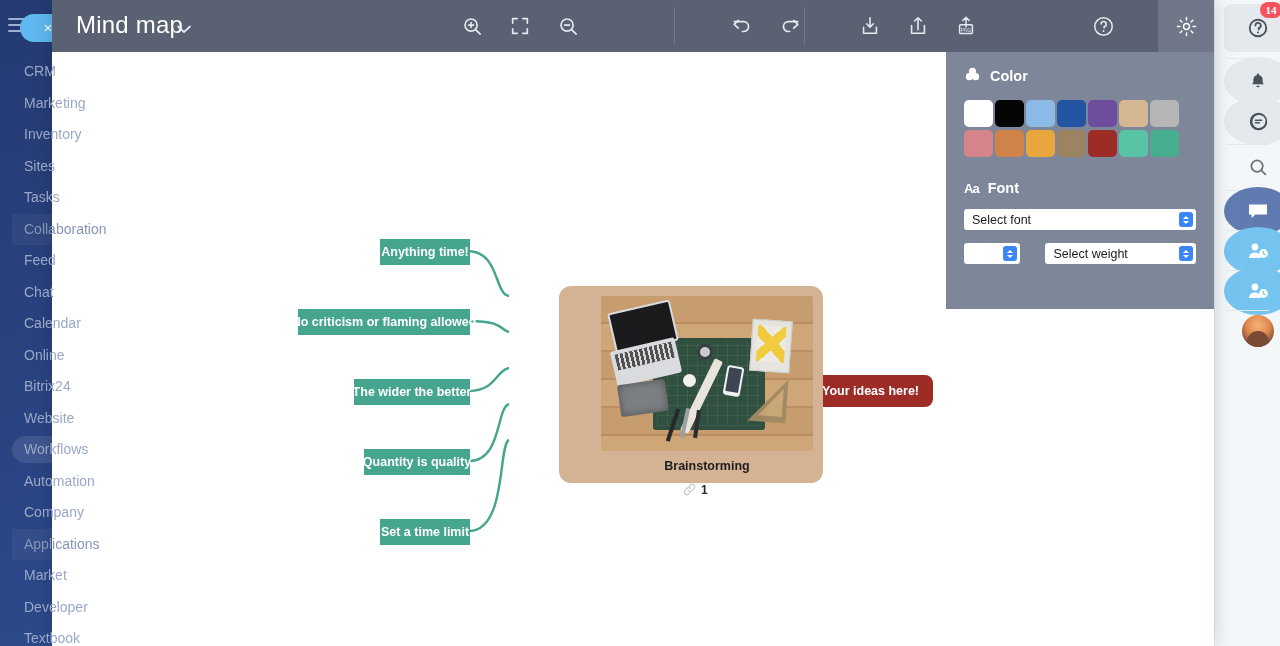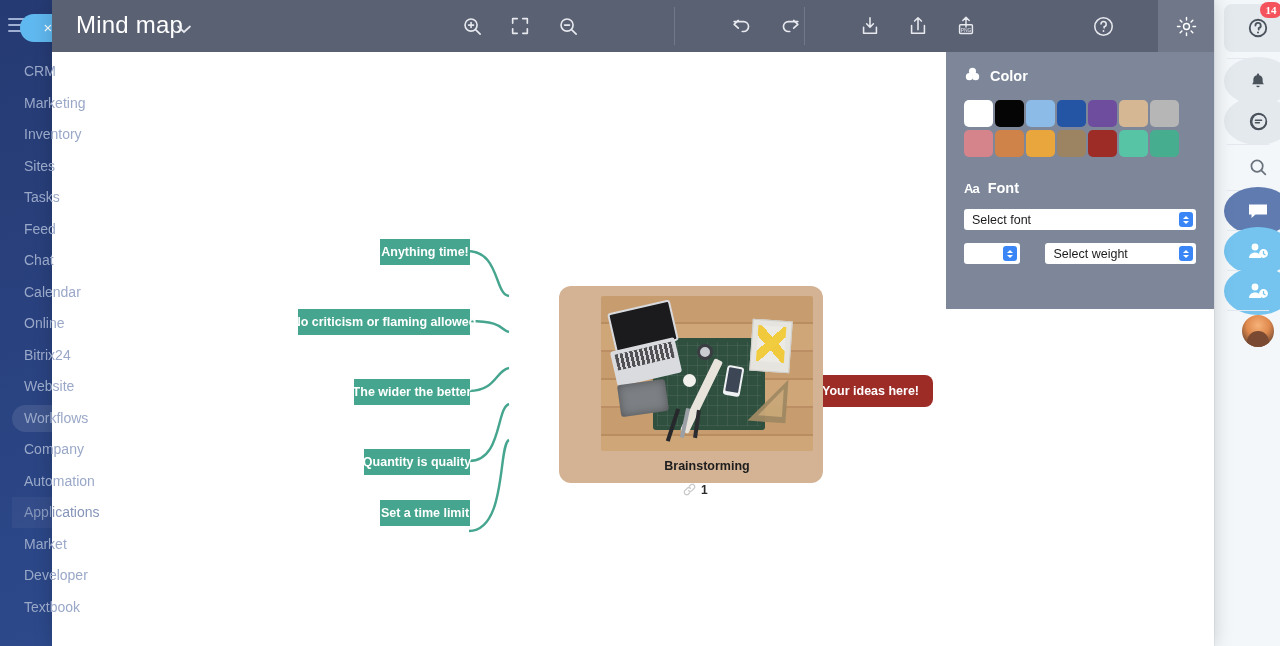--- a/index.html
+++ b/index.html
@@ -267,29 +267,30 @@
           <i></i>
         </div>
       <div class="sb-close">×</div>
     </div>
     <div class="menu" id="sb-menu">
         <div class="sb-item"><span>CRM</span></div>
         <div class="sb-item"><span>Marketing</span></div>
         <div class="sb-item"><span>Inventory</span></div>
         <div class="sb-item"><span>Sites</span></div>
         <div class="sb-item"><span>Tasks</span></div>
+        <div class="sb-item group dim"><span>Collaboration</span></div>
         <div class="sb-item"><span>Feed</span></div>
         <div class="sb-item"><span>Chat</span></div>
         <div class="sb-item"><span>Calendar</span></div>
         <div class="sb-item"><span>Online</span></div>
         <div class="sb-item"><span>Bitrix24</span></div>
         <div class="sb-item"><span>Website</span></div>
         <div class="sb-item active"><span>Workflows</span></div>
+        <div class="sb-item"><span>Automation</span></div>
         <div class="sb-item"><span>Company</span></div>
-        <div class="sb-item"><span>Automation</span></div>
         <div class="sb-item group dim"><span>Applications</span></div>
         <div class="sb-item"><span>Market</span></div>
         <div class="sb-item"><span>Developer</span></div>
         <div class="sb-item"><span>Textbook</span></div>
       </div>
   </div>
 
   <div class="app-rail">
     <div class="rail-btn rail-help" style="top:4px;">
       <svg width="22" height="22" viewBox="0 0 24 24" fill="none" stroke="#4a525c" stroke-width="2">
@@ -493,21 +494,21 @@
           </div>
           <div class="node node-green" style="left: 246px; top: 257px; width: 172px; background: rgb(69, 165, 142);">
             <span>No criticism or flaming allowed</span>
           </div>
           <div class="node node-green" style="left: 302px; top: 327px; width: 116px; background: rgb(69, 165, 142);">
             <span>The wider the better</span>
           </div>
           <div class="node node-green" style="left: 312px; top: 397px; width: 106px; background: rgb(69, 165, 142);">
             <span>Quantity is quality</span>
           </div>
-          <div class="node node-green" style="left: 328px; top: 448px; width: 90px; background: rgb(69, 165, 142); align-items: center;">
+          <div class="node node-green" style="left: 328px; top: 467px; width: 90px; background: rgb(69, 165, 142); align-items: center;">
             <span>Set a time limit</span>
           </div>
         </div>
       <div id="right-nodes">
           <div class="node node-red" style="left: 756px; top: 323px; background: rgb(157, 43, 38);">
             <span>Your ideas here!</span>
           </div>
         </div>
     </div>
 

